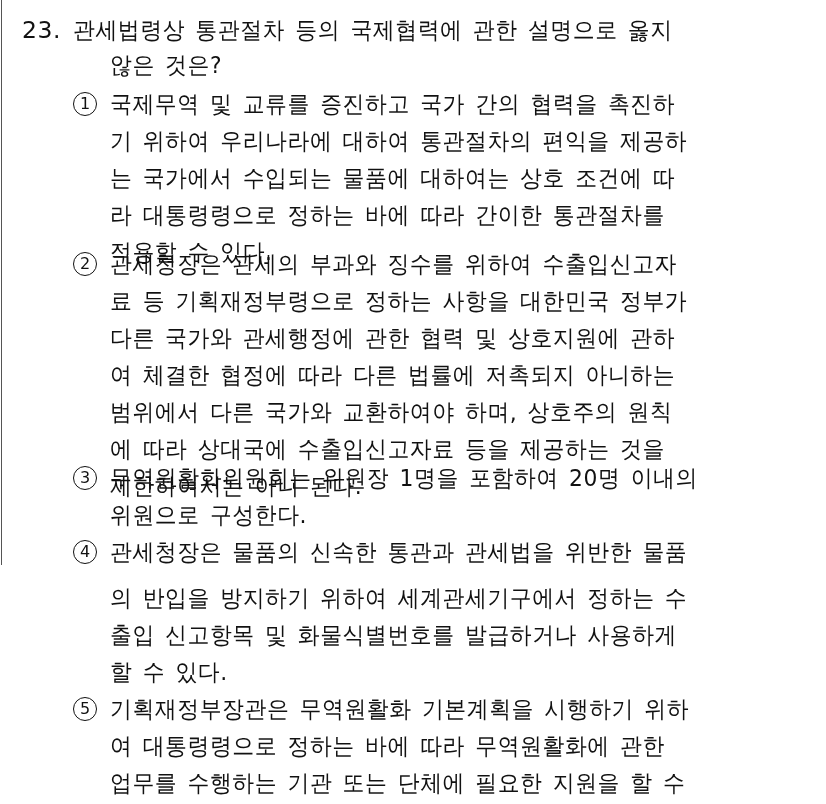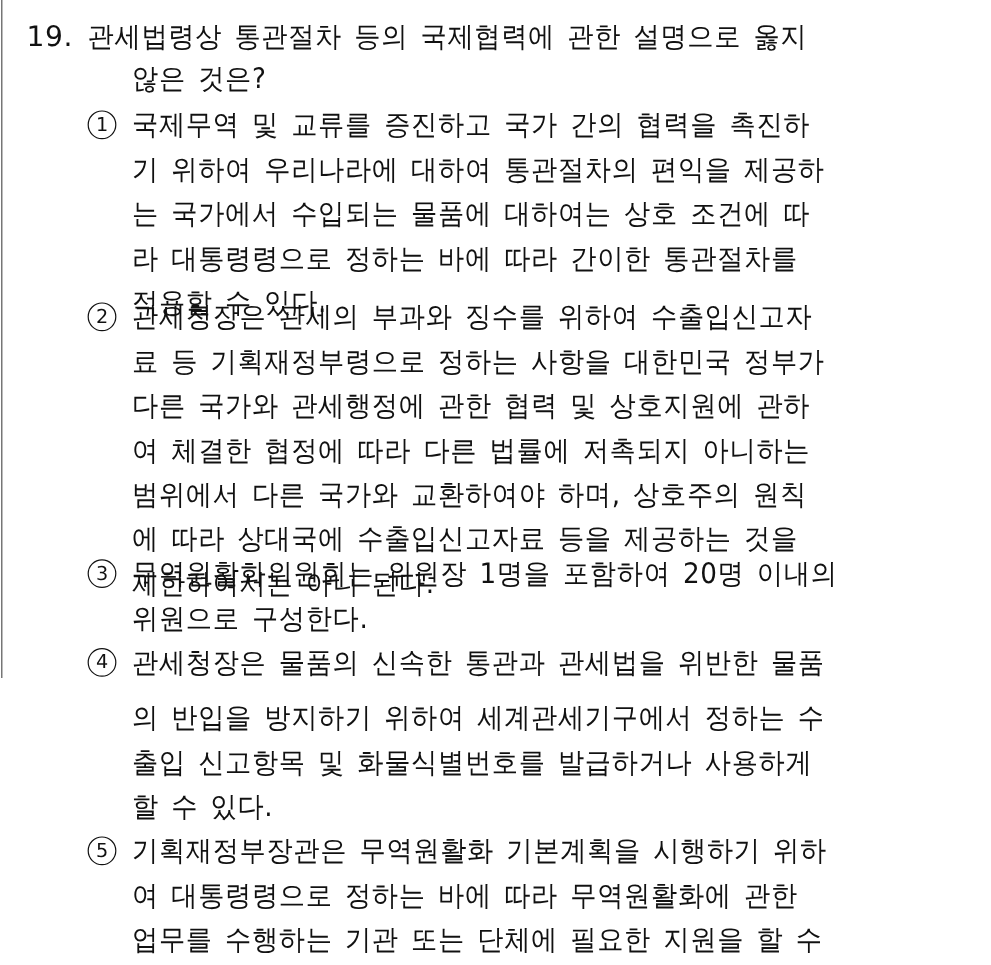--- a/index.html
+++ b/index.html
@@ -52,21 +52,21 @@
     text-align: center;
     box-sizing: content-box;
   }
 </style>
 </head>
 <body>
 
 <div class="left-rule"></div>
 
 <div>
-  <span class="qnum" style="top:15px;">19.</span>
+  <span class="qnum" style="top:15px;">23.</span>
   <div class="line" style="left:73px; top:15px;">관세법령상 통관절차 등의 국제협력에 관한 설명으로 옳지</div>
   <div class="line" style="left:110px; top:50px;">않은 것은?</div>
 </div>
 
 <div>
   <span class="marker" style="top:92px;">1</span>
   <div class="line" style="left:110px; top:89px;">국제무역 및 교류를 증진하고 국가 간의 협력을 촉진하</div>
   <div class="line" style="left:110px; top:126px;">기 위하여 우리나라에 대하여 통관절차의 편익을 제공하</div>
   <div class="line" style="left:110px; top:163px;">는 국가에서 수입되는 물품에 대하여는 상호 조건에 따</div>
   <div class="line" style="left:110px; top:200px;">라 대통령령으로 정하는 바에 따라 간이한 통관절차를</div>

